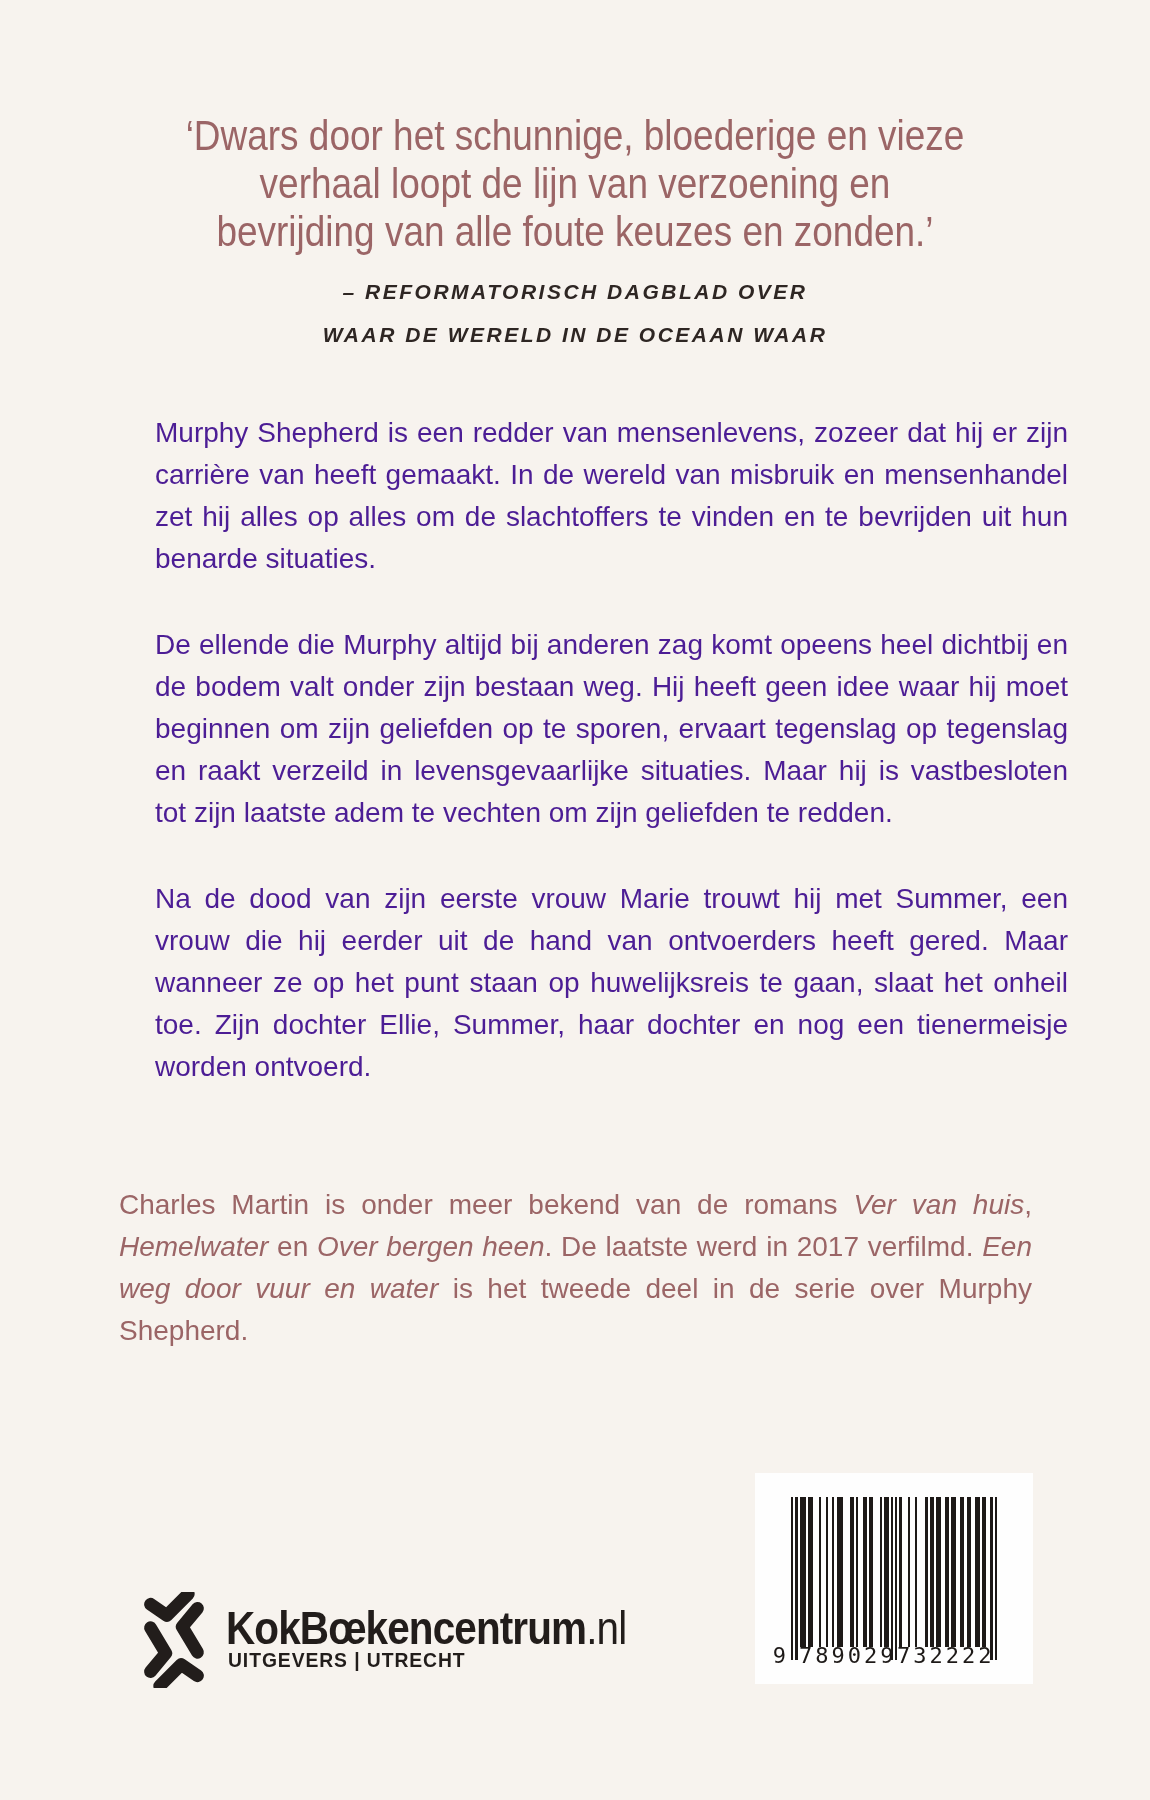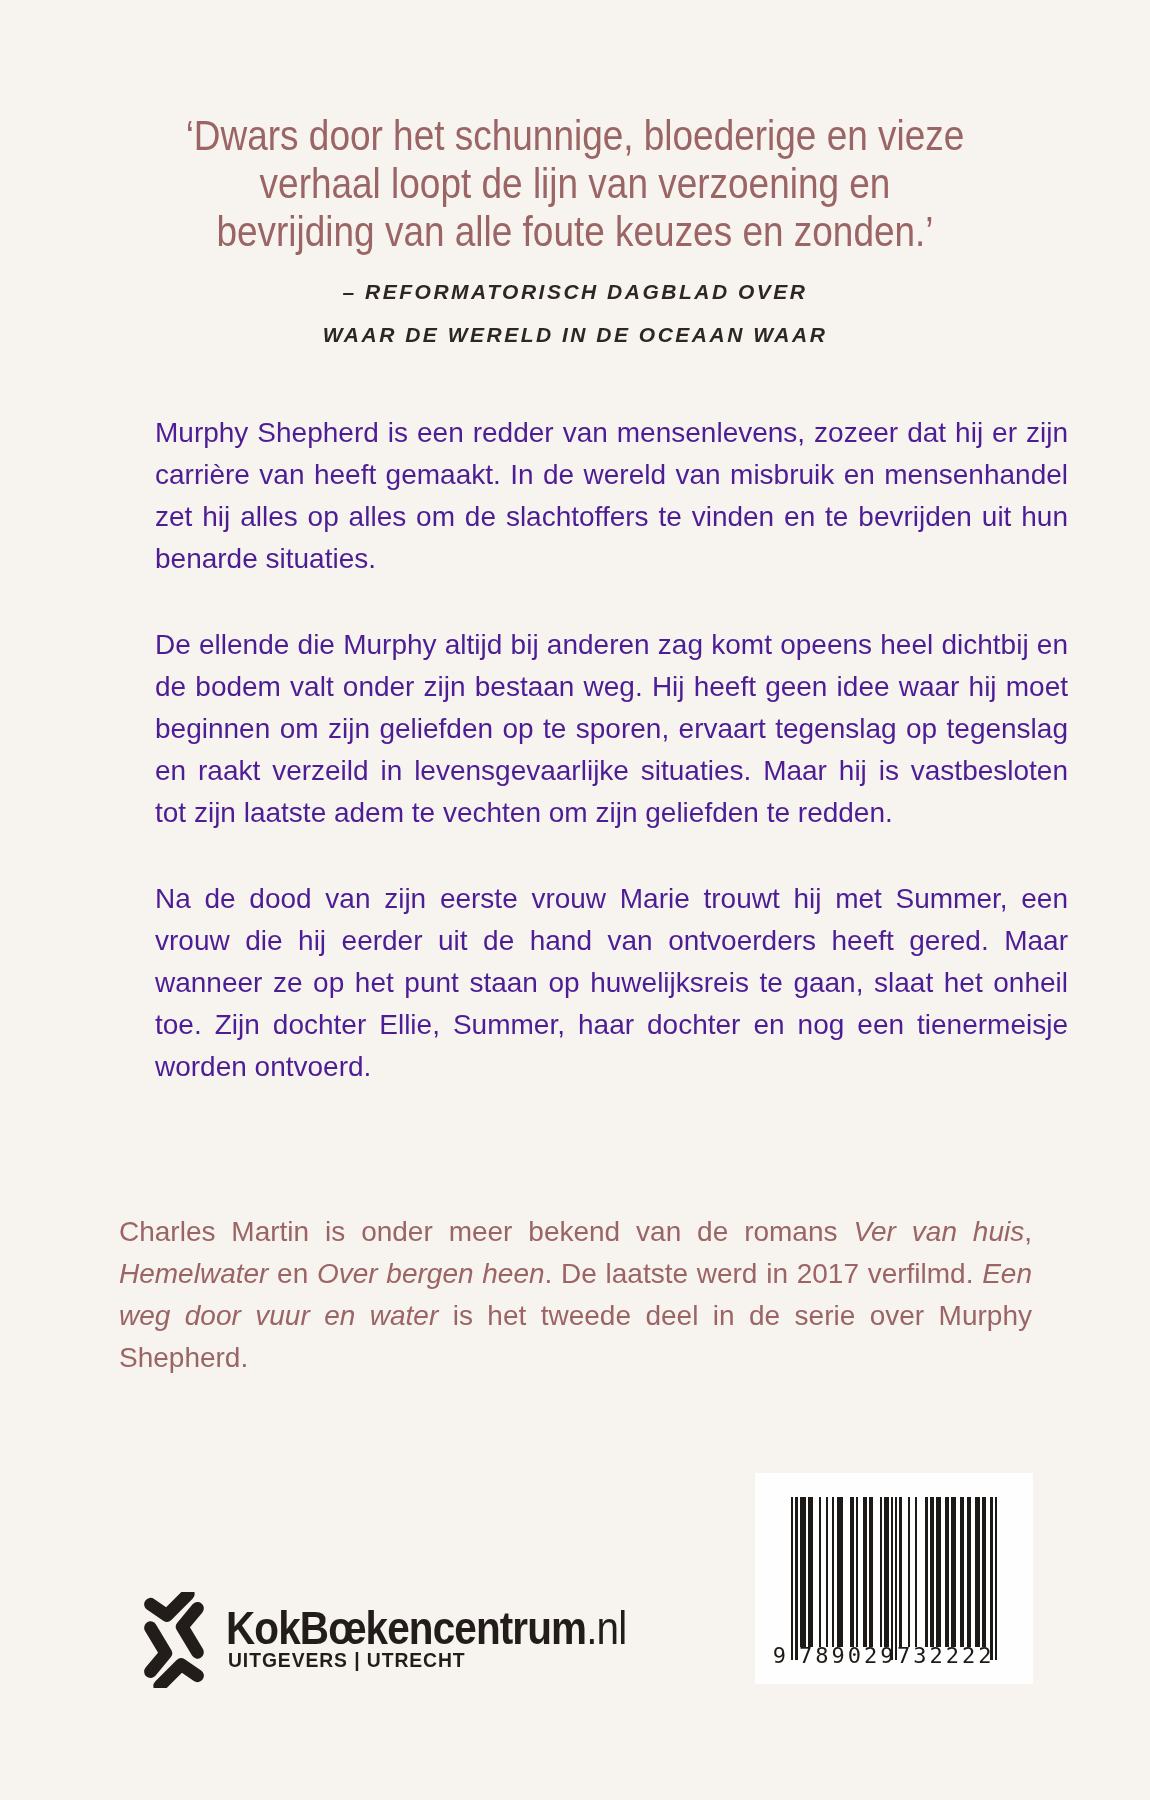--- a/index.html
+++ b/index.html
@@ -39,21 +39,20 @@
     color:#4c1d95;
     margin-left:36px;
   }
   .synopsis p{margin:0 0 44px 0;}
   
   .author-bio{
     top:1184px;left:119px;width:913px;
     font-size:28px;line-height:42px;
     text-align:justify;
     color:#9b6566;
-    margin-top:27px;
   }
   
   .nur-badge{
     top:1440px;left:755px;width:278px;height:33px;
     background:#e9a95a;
     display:flex;align-items:center;justify-content:center;margin-top:39px;
   }
   .nur-badge span{
     color:#fdfbf7;font-size:22px;letter-spacing:3px;
   }

